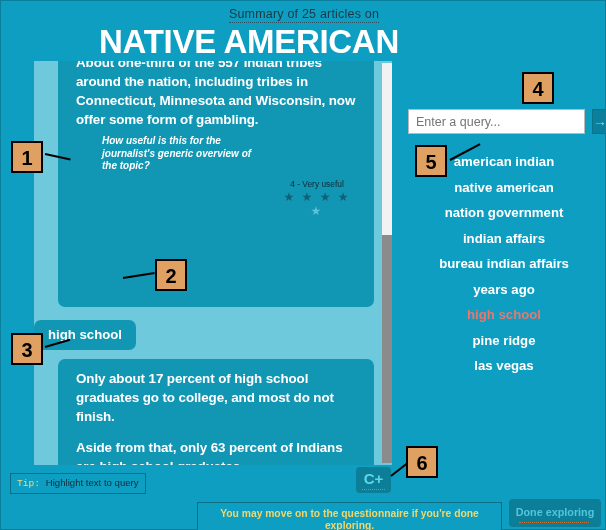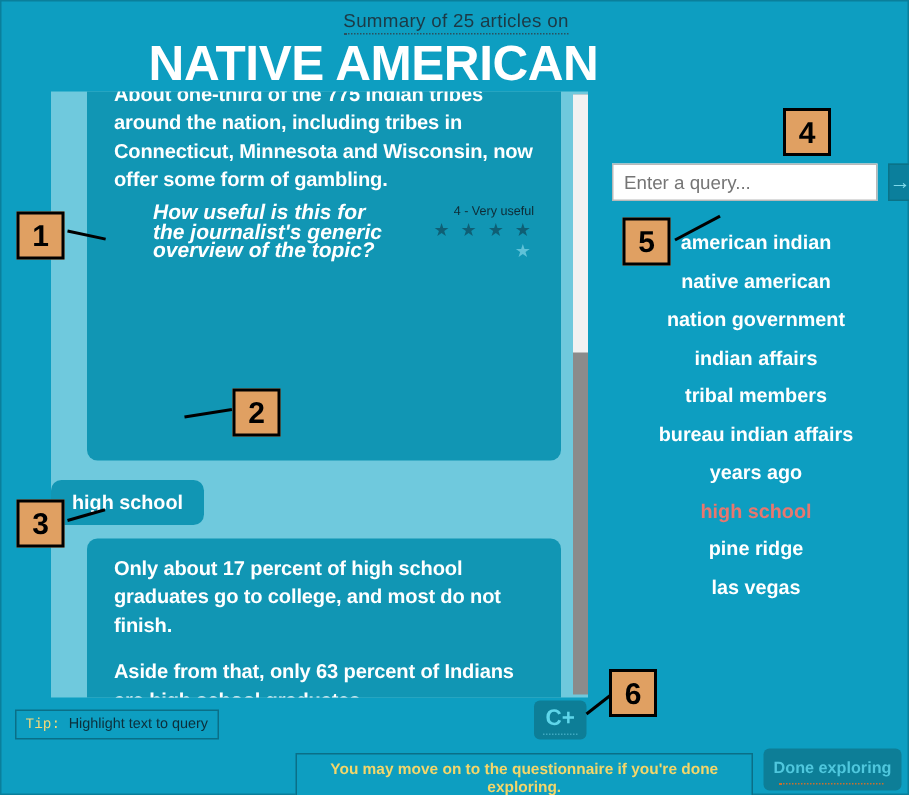--- a/index.html
+++ b/index.html
@@ -96,31 +96,32 @@
   }
 
   .rating-row {
     display: flex;
     align-items: flex-start;
     justify-content: flex-end;
     gap: 12px;
     padding-left: 26px;
   }
   .rating-q {
-    font-size: 14px;
+    font-size: 10px;
     font-style: italic;
     font-weight: bold;
     line-height: 12.5px;
     color: #ffffff;
     text-align: left;
     max-width: 186px;
   }
   .rating-stars-wrap {
-    text-align: right;
+    text-align: center;
     min-width: 78px;
+    margin-top: 44px;
   }
   .rating-label {
     font-size: 8.4px;
     color: #0f2b35;
     font-weight: normal;
     line-height: 11px;
     white-space: nowrap;
   }
   .stars {
     font-size: 12px;
@@ -317,21 +318,21 @@
 
   <div class="header">
     <div class="header-sub"><span>Summary of 25 articles on</span></div>
     <div class="header-title">NATIVE AMERICAN CHALLENGES</div>
   </div>
 
   <div class="left-panel">
     <div class="cards-area">
 
       <div class="card card1">
-        <p>About one-third of the 775 Indian tribes around the nation, including tribes in Connecticut, Minnesota and Wisconsin, now offer some form of gambling.</p>
+        <p>About one-third of the 557 Indian tribes around the nation, including tribes in Connecticut, Minnesota and Wisconsin, now offer some form of gambling.</p>
         <div class="rating-row">
           <div class="rating-q">How useful is this for the journalist's generic overview of the topic?</div>
           <div class="rating-stars-wrap">
             <div class="rating-label">4 - Very useful</div>
             <div class="stars">★ ★ ★ ★ <span class="hl">★</span></div>
           </div>
         </div>
       </div>
 
       <div class="query-chip">high school</div>
@@ -352,21 +353,20 @@
   <div class="right-panel">
     <div class="query-bar">
       <input class="query-input" type="text" placeholder="Enter a query..." style="">
       <div class="query-go">→</div>
     </div>
     <div class="suggest-list">
       <div class="suggest-item">american indian</div>
       <div class="suggest-item">native american</div>
       <div class="suggest-item">nation government</div>
       <div class="suggest-item">indian affairs</div>
-      <div class="suggest-item">tribal members</div>
       <div class="suggest-item">bureau indian affairs</div>
       <div class="suggest-item">years ago</div>
       <div class="suggest-item used">high school</div>
       <div class="suggest-item">pine ridge</div>
       <div class="suggest-item">las vegas</div>
     </div>
   </div>
 
   <div class="tip-box"><span class="hl">Tip: </span><span>Highlight text to query</span></div>
 

